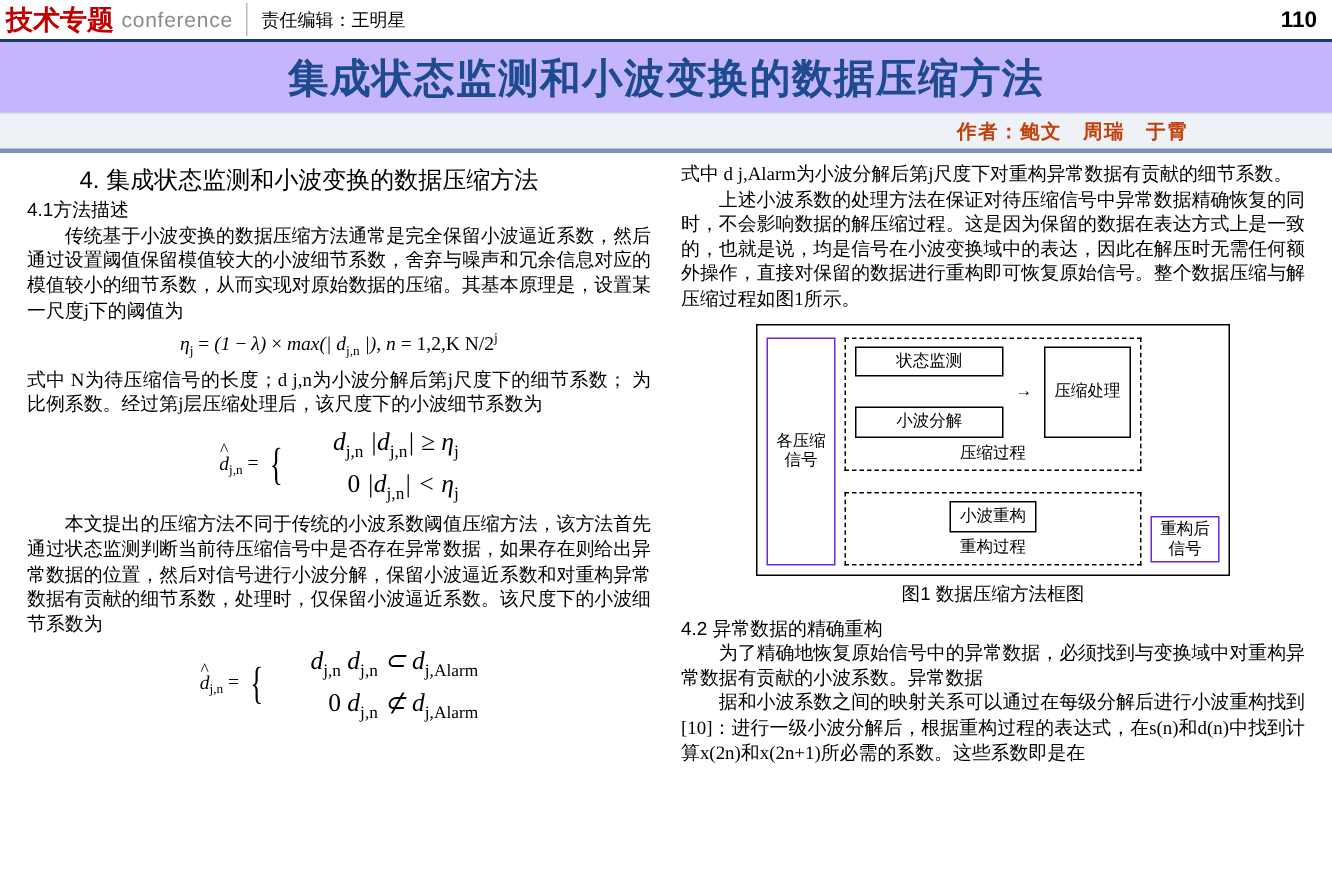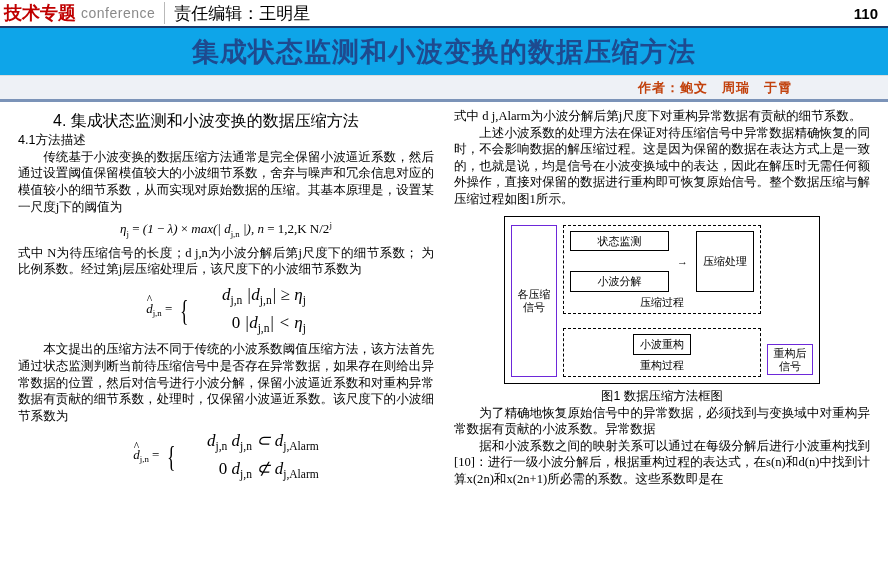--- a/index.html
+++ b/index.html
@@ -38,35 +38,35 @@
     letter-spacing: 0.5px;
   }
   .header-divider {
     width: 1px;
     height: 22px;
     background: #b9b9b9;
     margin: 0 9px;
   }
   .editor-note {
     font-family: "Liberation Sans", sans-serif;
-    font-size: 17px;
+    font-size: 12px;
     color: #000000;
   }
   .page-number {
     margin-left: auto;
     font-family: "Liberation Sans", sans-serif;
     font-weight: bold;
     font-size: 15px;
     color: #000000;
     padding-right: 4px;
   }
 
   
   .title-band {
-    background: #0ea5e9;
+    background: #c4b5fd;
     height: 48px;
     display: flex;
     align-items: center;
     justify-content: center;
     border-bottom: 1px solid #dcdcdc;
   }
   .doc-title {
     font-family: "Liberation Sans", sans-serif;
     font-weight: bold;
     font-size: 27px;
@@ -300,16 +300,17 @@
             <div class="caption-in">重构过程</div>
           </div>
         </div>
         <div class="fig-left" style="width:46px;align-self:flex-end;margin-bottom:2px;">
           <span>重构后<br>信号</span>
         </div>
       </div>
     </div>
     <div class="fig-caption">图1  数据压缩方法框图</div>
 
+    <p class="hd2" style="margin-top:6px;">4.2 异常数据的精确重构</p>
     <p class="ind">为了精确地恢复原始信号中的异常数据，必须找到与变换域中对重构异常数据有贡献的小波系数。异常数据</p>
     <p class="ind">据和小波系数之间的映射关系可以通过在每级分解后进行小波重构找到[10]：进行一级小波分解后，根据重构过程的表达式，在s(n)和d(n)中找到计算x(2n)和x(2n+1)所必需的系数。这些系数即是在</p>
   </div>
 </div>
 
 </body></html>

